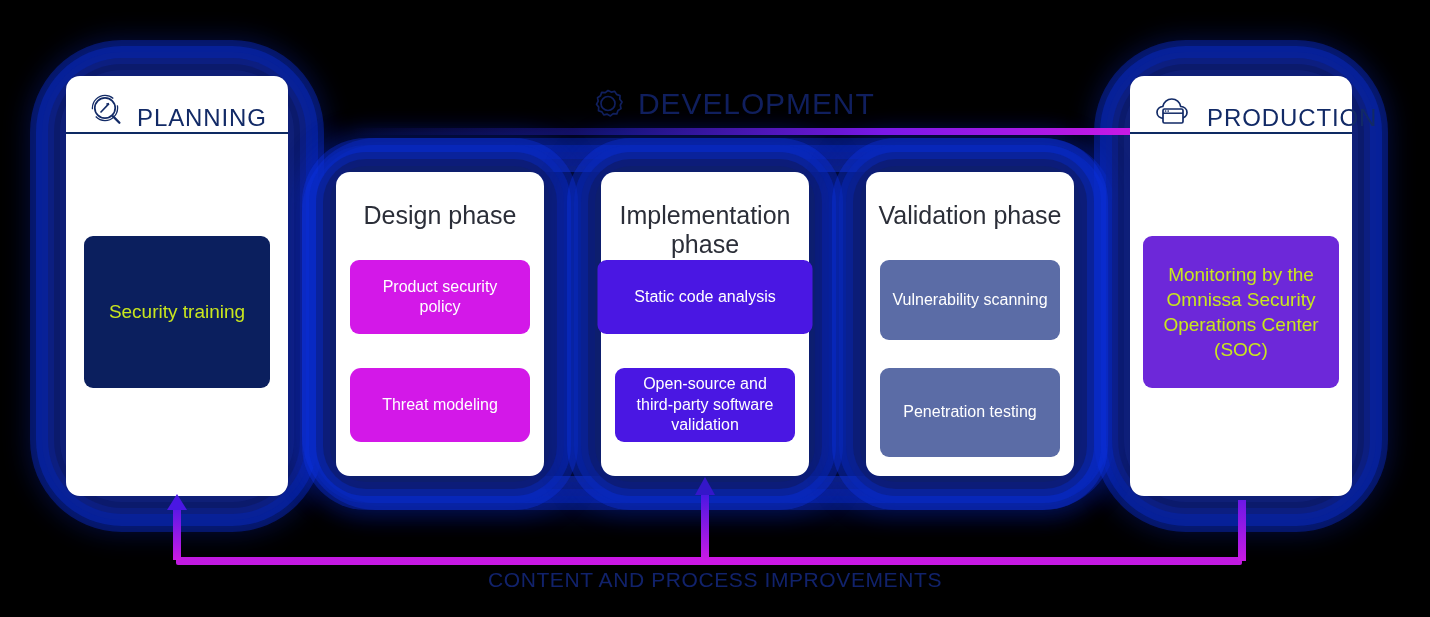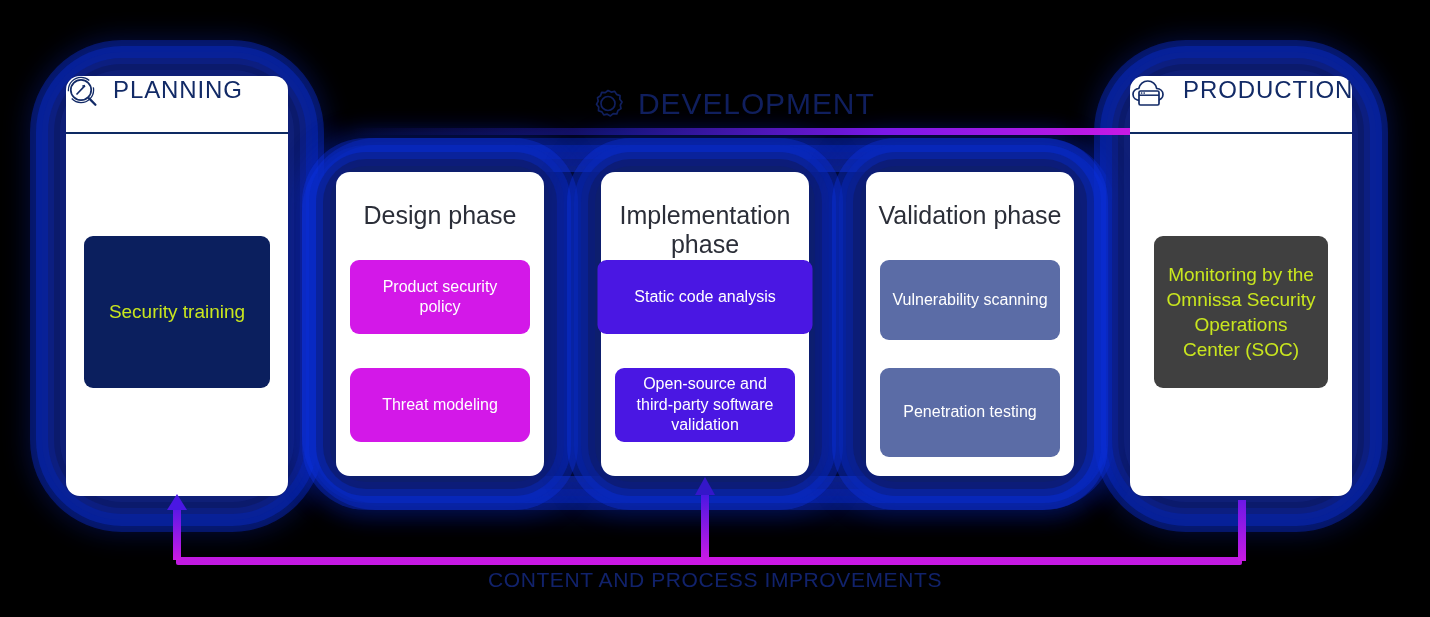--- a/index.html
+++ b/index.html
@@ -30,21 +30,21 @@
       0 0 24px 40px rgba(12,40,200,.26);
   }
 
   
   .group{position:absolute;}
   .group-card{
     position:absolute;inset:0;background:#fff;border-radius:14px;
   }
   .group-head{
     position:absolute;left:0;right:0;top:0;height:58px;
-    display:flex;align-items:flex-start;gap:13px;
+    display:flex;align-items:flex-end;gap:13px;padding-left:24px;
     box-sizing:border-box;border-bottom:2px solid #0e2a63;
   }
   .group-title{
     font-size:24px;letter-spacing:.9px;color:#122a66;font-weight:400;
     white-space:nowrap;
   }
   .dev-head{
     position:absolute;display:flex;align-items:center;gap:12px;
     top:86px;left:590px;
   }
@@ -169,21 +169,21 @@
                    C9.6 8.1 13.3 5 17.8 5 C22.3 5 26 8.2 26.7 12.5
                    C30.3 12.7 33 15.2 33 18.4 C33 21.7 30.4 24.5 26.2 24.5 Z" fill="none" stroke="#122a66" stroke-width="1.7" stroke-linejoin="round"></path>
           <rect x="9" y="15" width="20" height="14" rx="1.4" fill="#fff" stroke="#122a66" stroke-width="1.7"></rect>
           <line x1="9" y1="19.2" x2="29" y2="19.2" stroke="#122a66" stroke-width="1.5"></line>
           <circle cx="11.6" cy="17" r=".85" fill="#122a66"></circle>
           <circle cx="14.2" cy="17" r=".85" fill="#122a66"></circle>
         </svg>
       </span>
       <span class="group-title">PRODUCTION</span>
     </div>
-    <div class="chip navy" style="top:160px;width:174px;height:152px;background:#404040;">
+    <div class="chip navy" style="top:160px;width:196px;height:152px;background:#6d28d9;">
       <span>Monitoring by the Omnissa Security Operations Center (SOC)</span>
     </div>
   </div>
 
   <div class="feedback-bar" style="left:176px;top:557px;width:1066px;"></div>
 
   <div class="vstem" style="left:173px;top:508px;height:52px;
               background:linear-gradient(180deg,#5a18e6 0%,#c91ae4 100%);"></div>
   <div class="arrow-up" style="left:167px;top:494px;border-left:10px solid transparent;border-right:10px solid transparent;border-bottom:16px solid #4a17e3;"></div>
 

